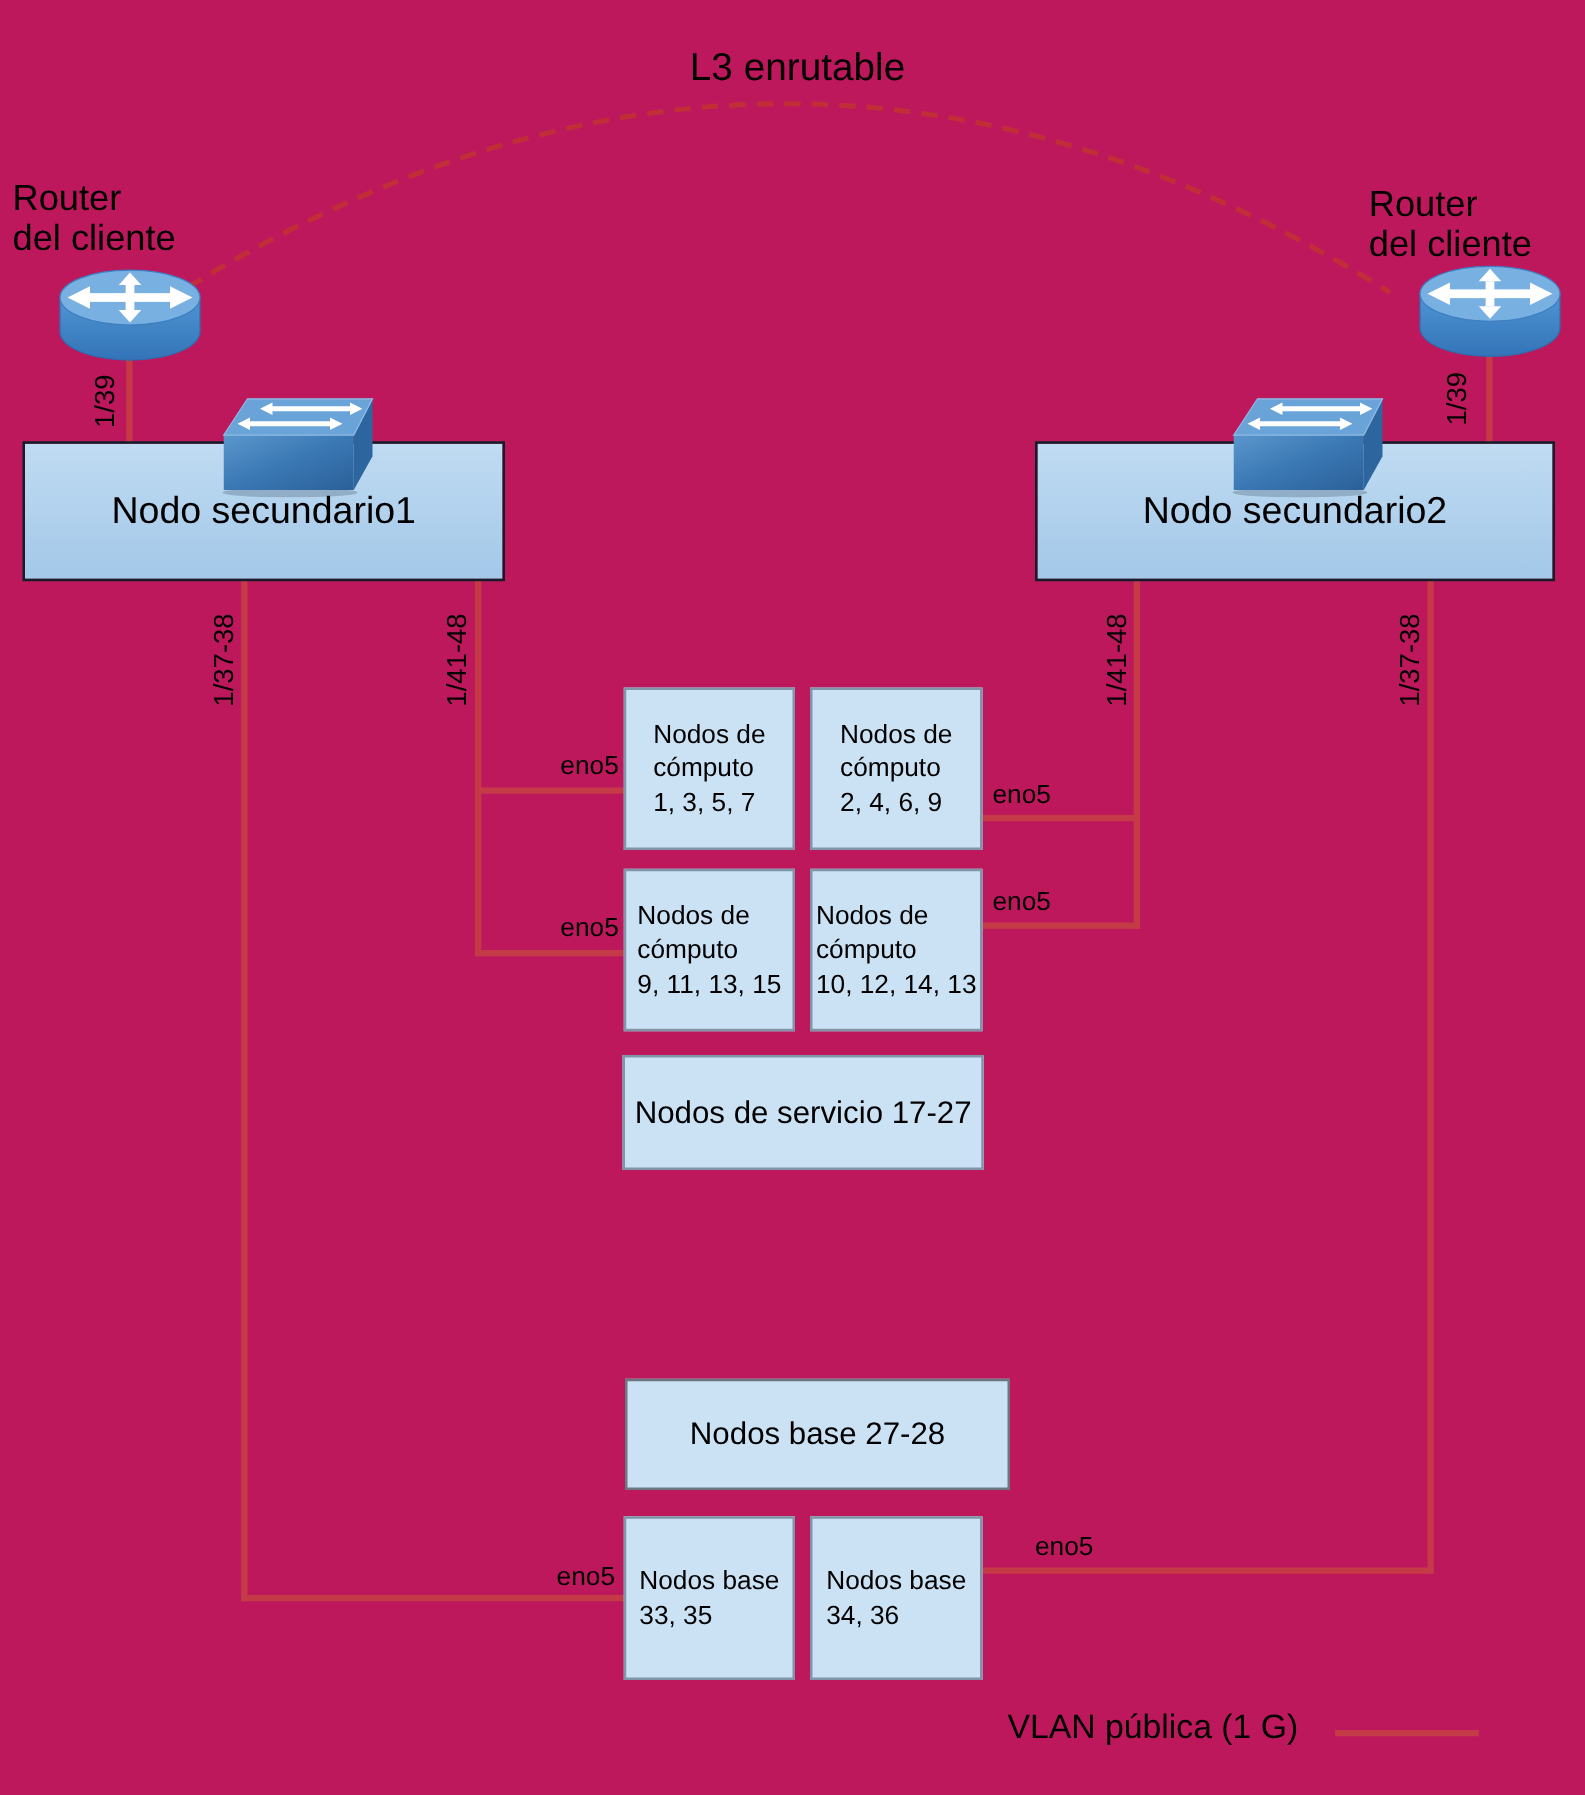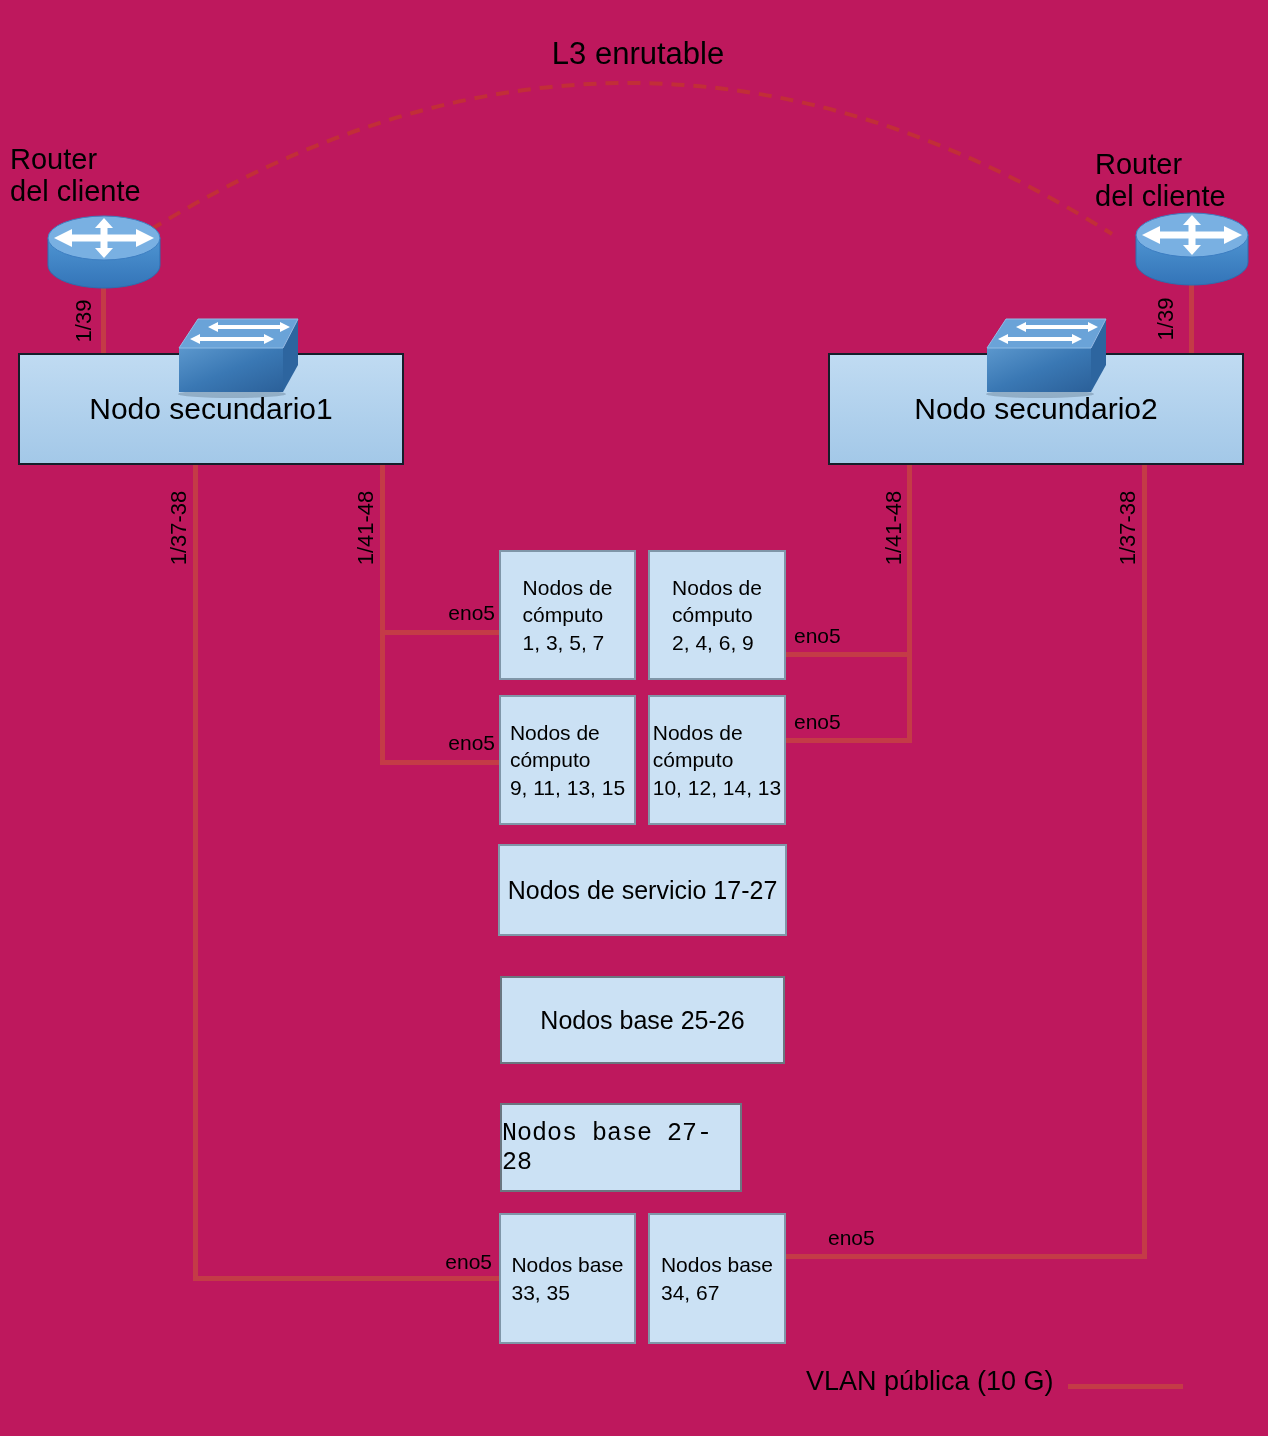--- a/index.html
+++ b/index.html
@@ -177,39 +177,36 @@
   </div>
 
   <div class="eno" style="left:400px;top:601px;width:95px;text-align:right;">eno5</div>
   <div class="eno" style="left:400px;top:731px;width:95px;text-align:right;">eno5</div>
   <div class="eno" style="left:794px;top:624px;width:95px;text-align:left;">eno5</div>
   <div class="eno" style="left:794px;top:710px;width:95px;text-align:left;">eno5</div>
 
   <div class="nodebox" style="left:498px;top:844px;width:289px;height:92px;font-size:25px;">
     <span>Nodos de servicio 17-27</span>
   </div>
-  <div class="nodebox midbox" style="left:500px;top:976px;width:285px;height:88px;font-size:25px;">
-    <span>Nodos base 25-26</span>
-  </div>
-  <div class="nodebox midbox" style="left:500px;top:1103px;width:242px;height:89px;font-size:25px;font-family:Liberation Mono, monospace;">
+  <div class="nodebox midbox" style="left:500px;top:1103px;width:308px;height:89px;font-size:25px;">
     <span>Nodos base 27-28</span>
   </div>
 
   <div class="nodebox" style="left:499px;top:1213px;width:137px;height:131px;font-size:21px;">
     <div class="stack">
       <span class="linebreak">Nodos base</span>
       <span class="linebreak">33, 35</span>
     </div>
   </div>
   <div class="nodebox" style="left:648px;top:1213px;width:138px;height:131px;font-size:21px;">
     <div class="stack">
       <span class="linebreak">Nodos base</span>
-      <span class="linebreak">34, 67</span>
+      <span class="linebreak">34, 36</span>
     </div>
   </div>
 
   <div class="eno" style="left:398px;top:1250px;width:94px;text-align:right;">eno5</div>
   <div class="eno" style="left:828px;top:1226px;width:95px;text-align:left;">eno5</div>
 
-  <div class="abs" style="left:806px;top:1366px;font-size:27px;">VLAN pública (10 G)</div>
+  <div class="abs" style="left:806px;top:1366px;font-size:27px;">VLAN pública (1 G)</div>
   <div class="link" style="left:1068px;top:1384px;width:115px;height:5px;"></div>
 
 </div>
 
 </body></html>

